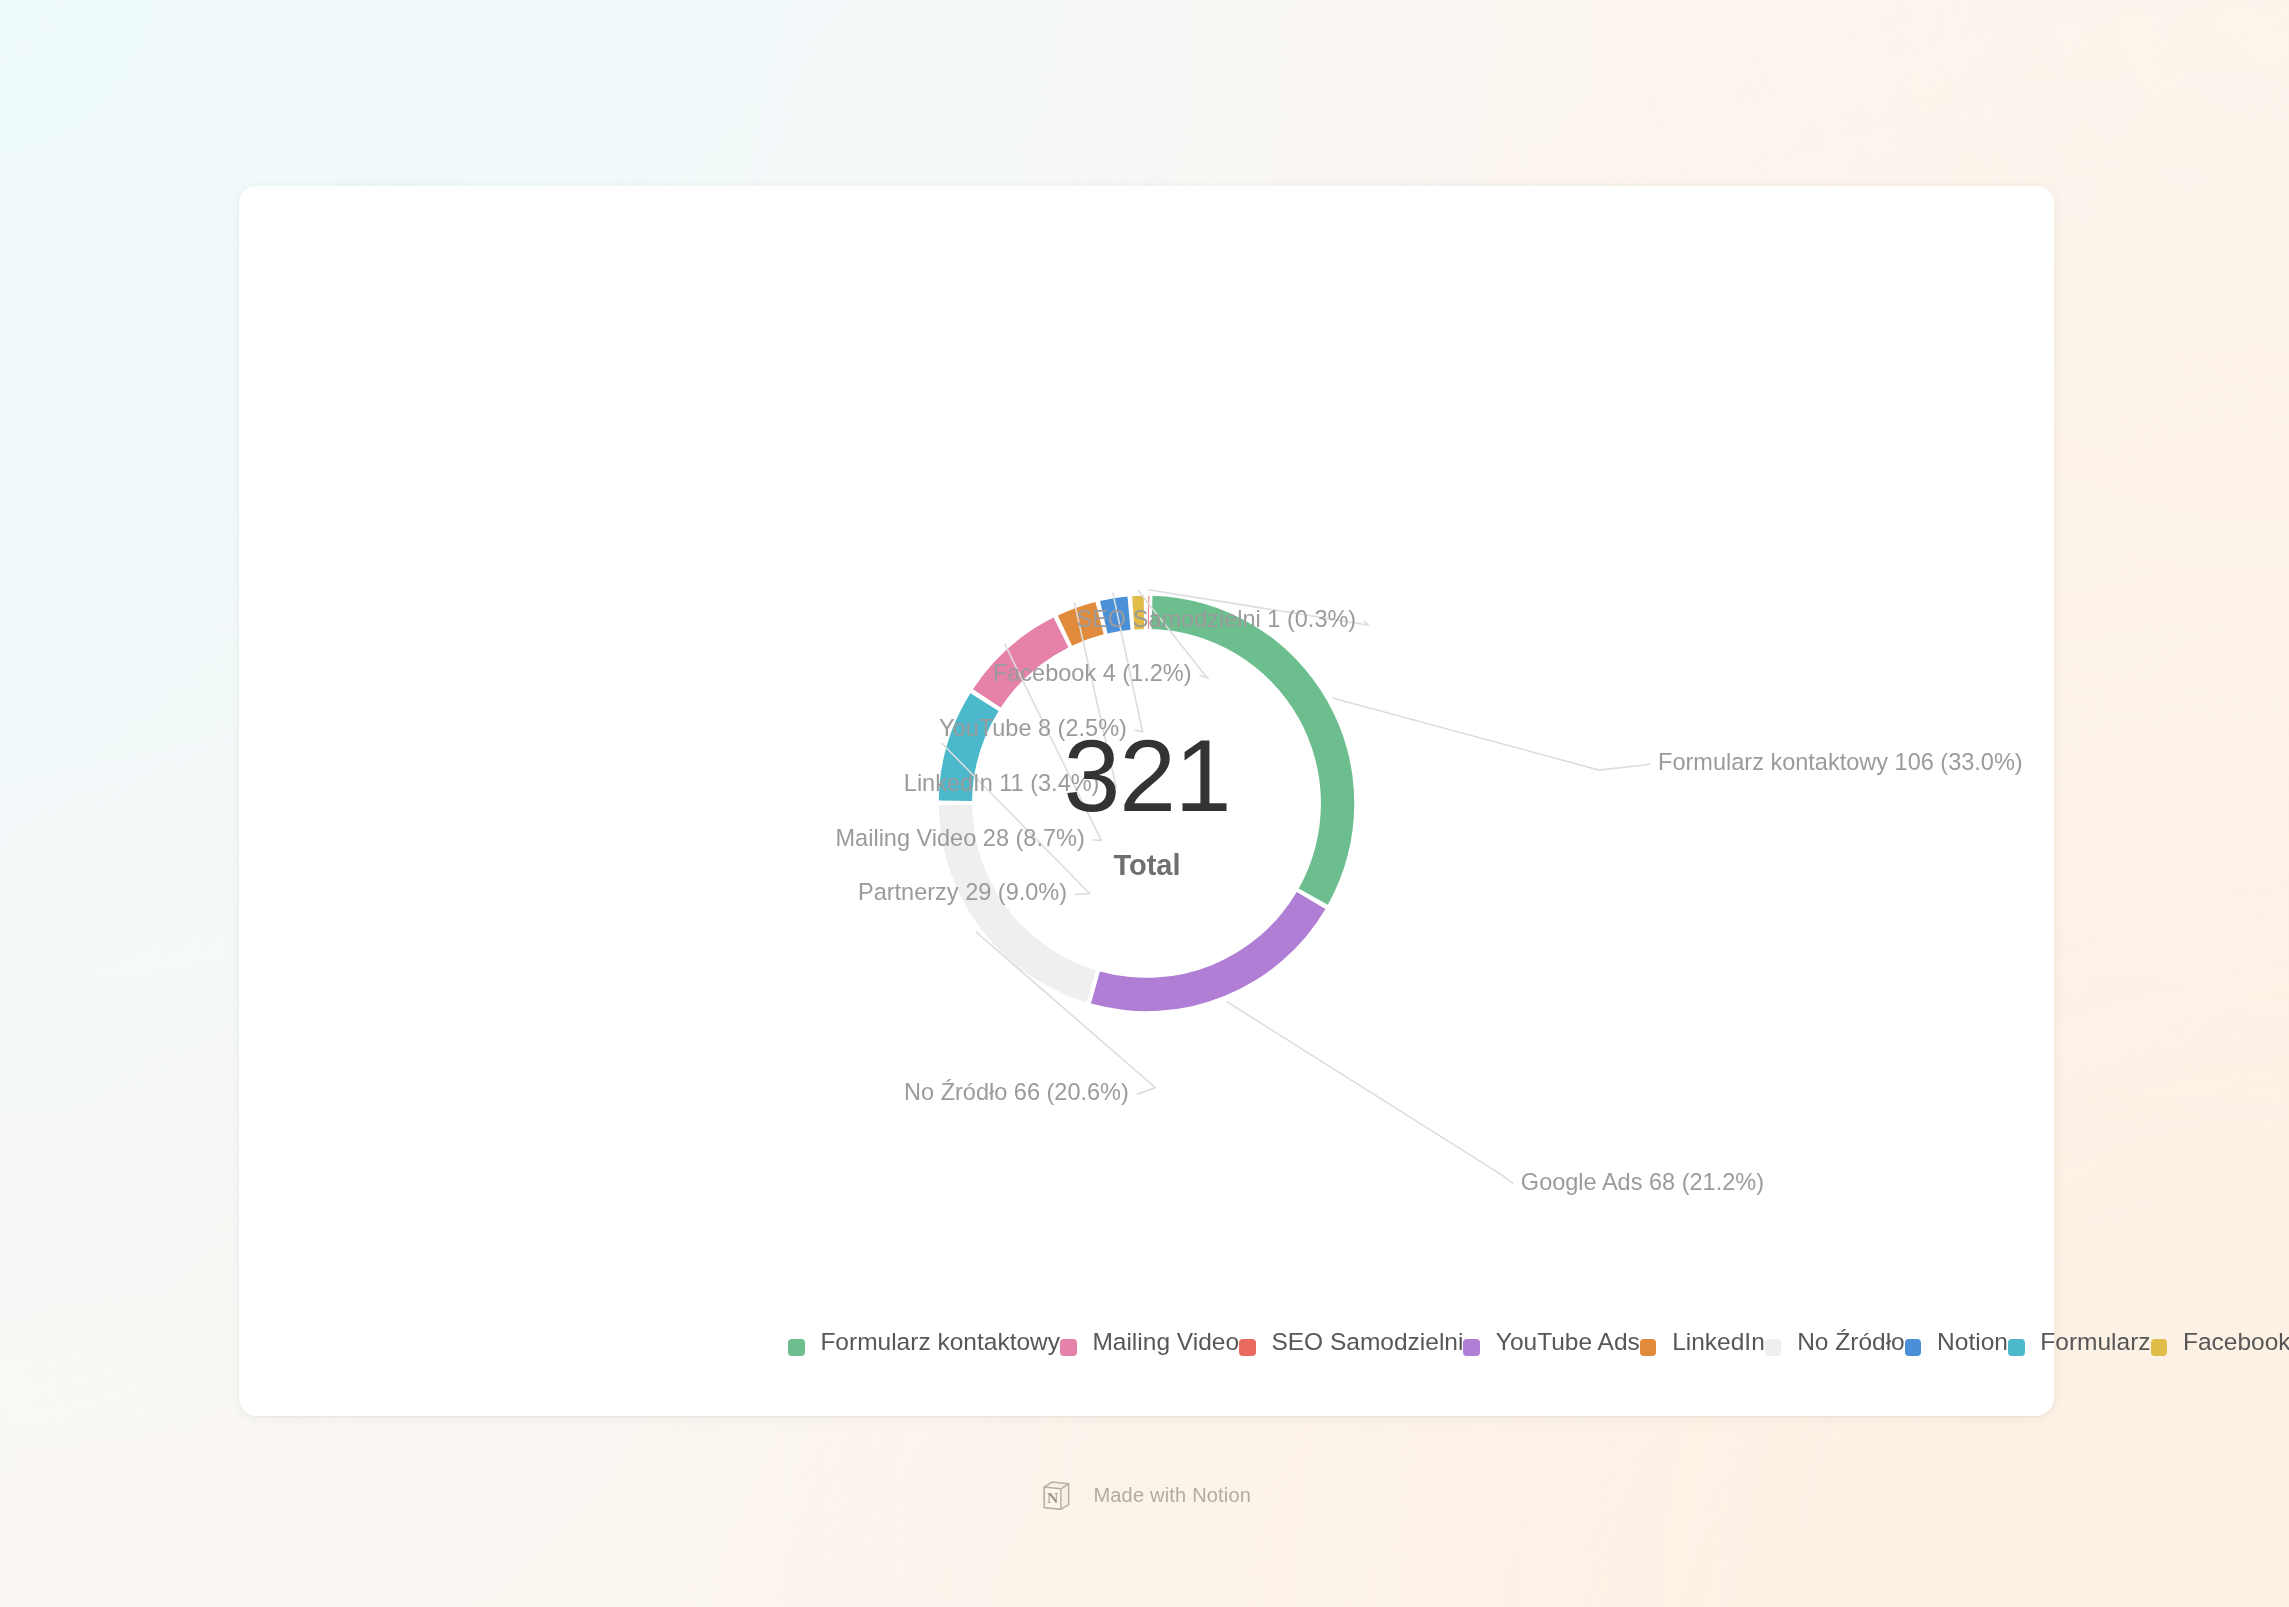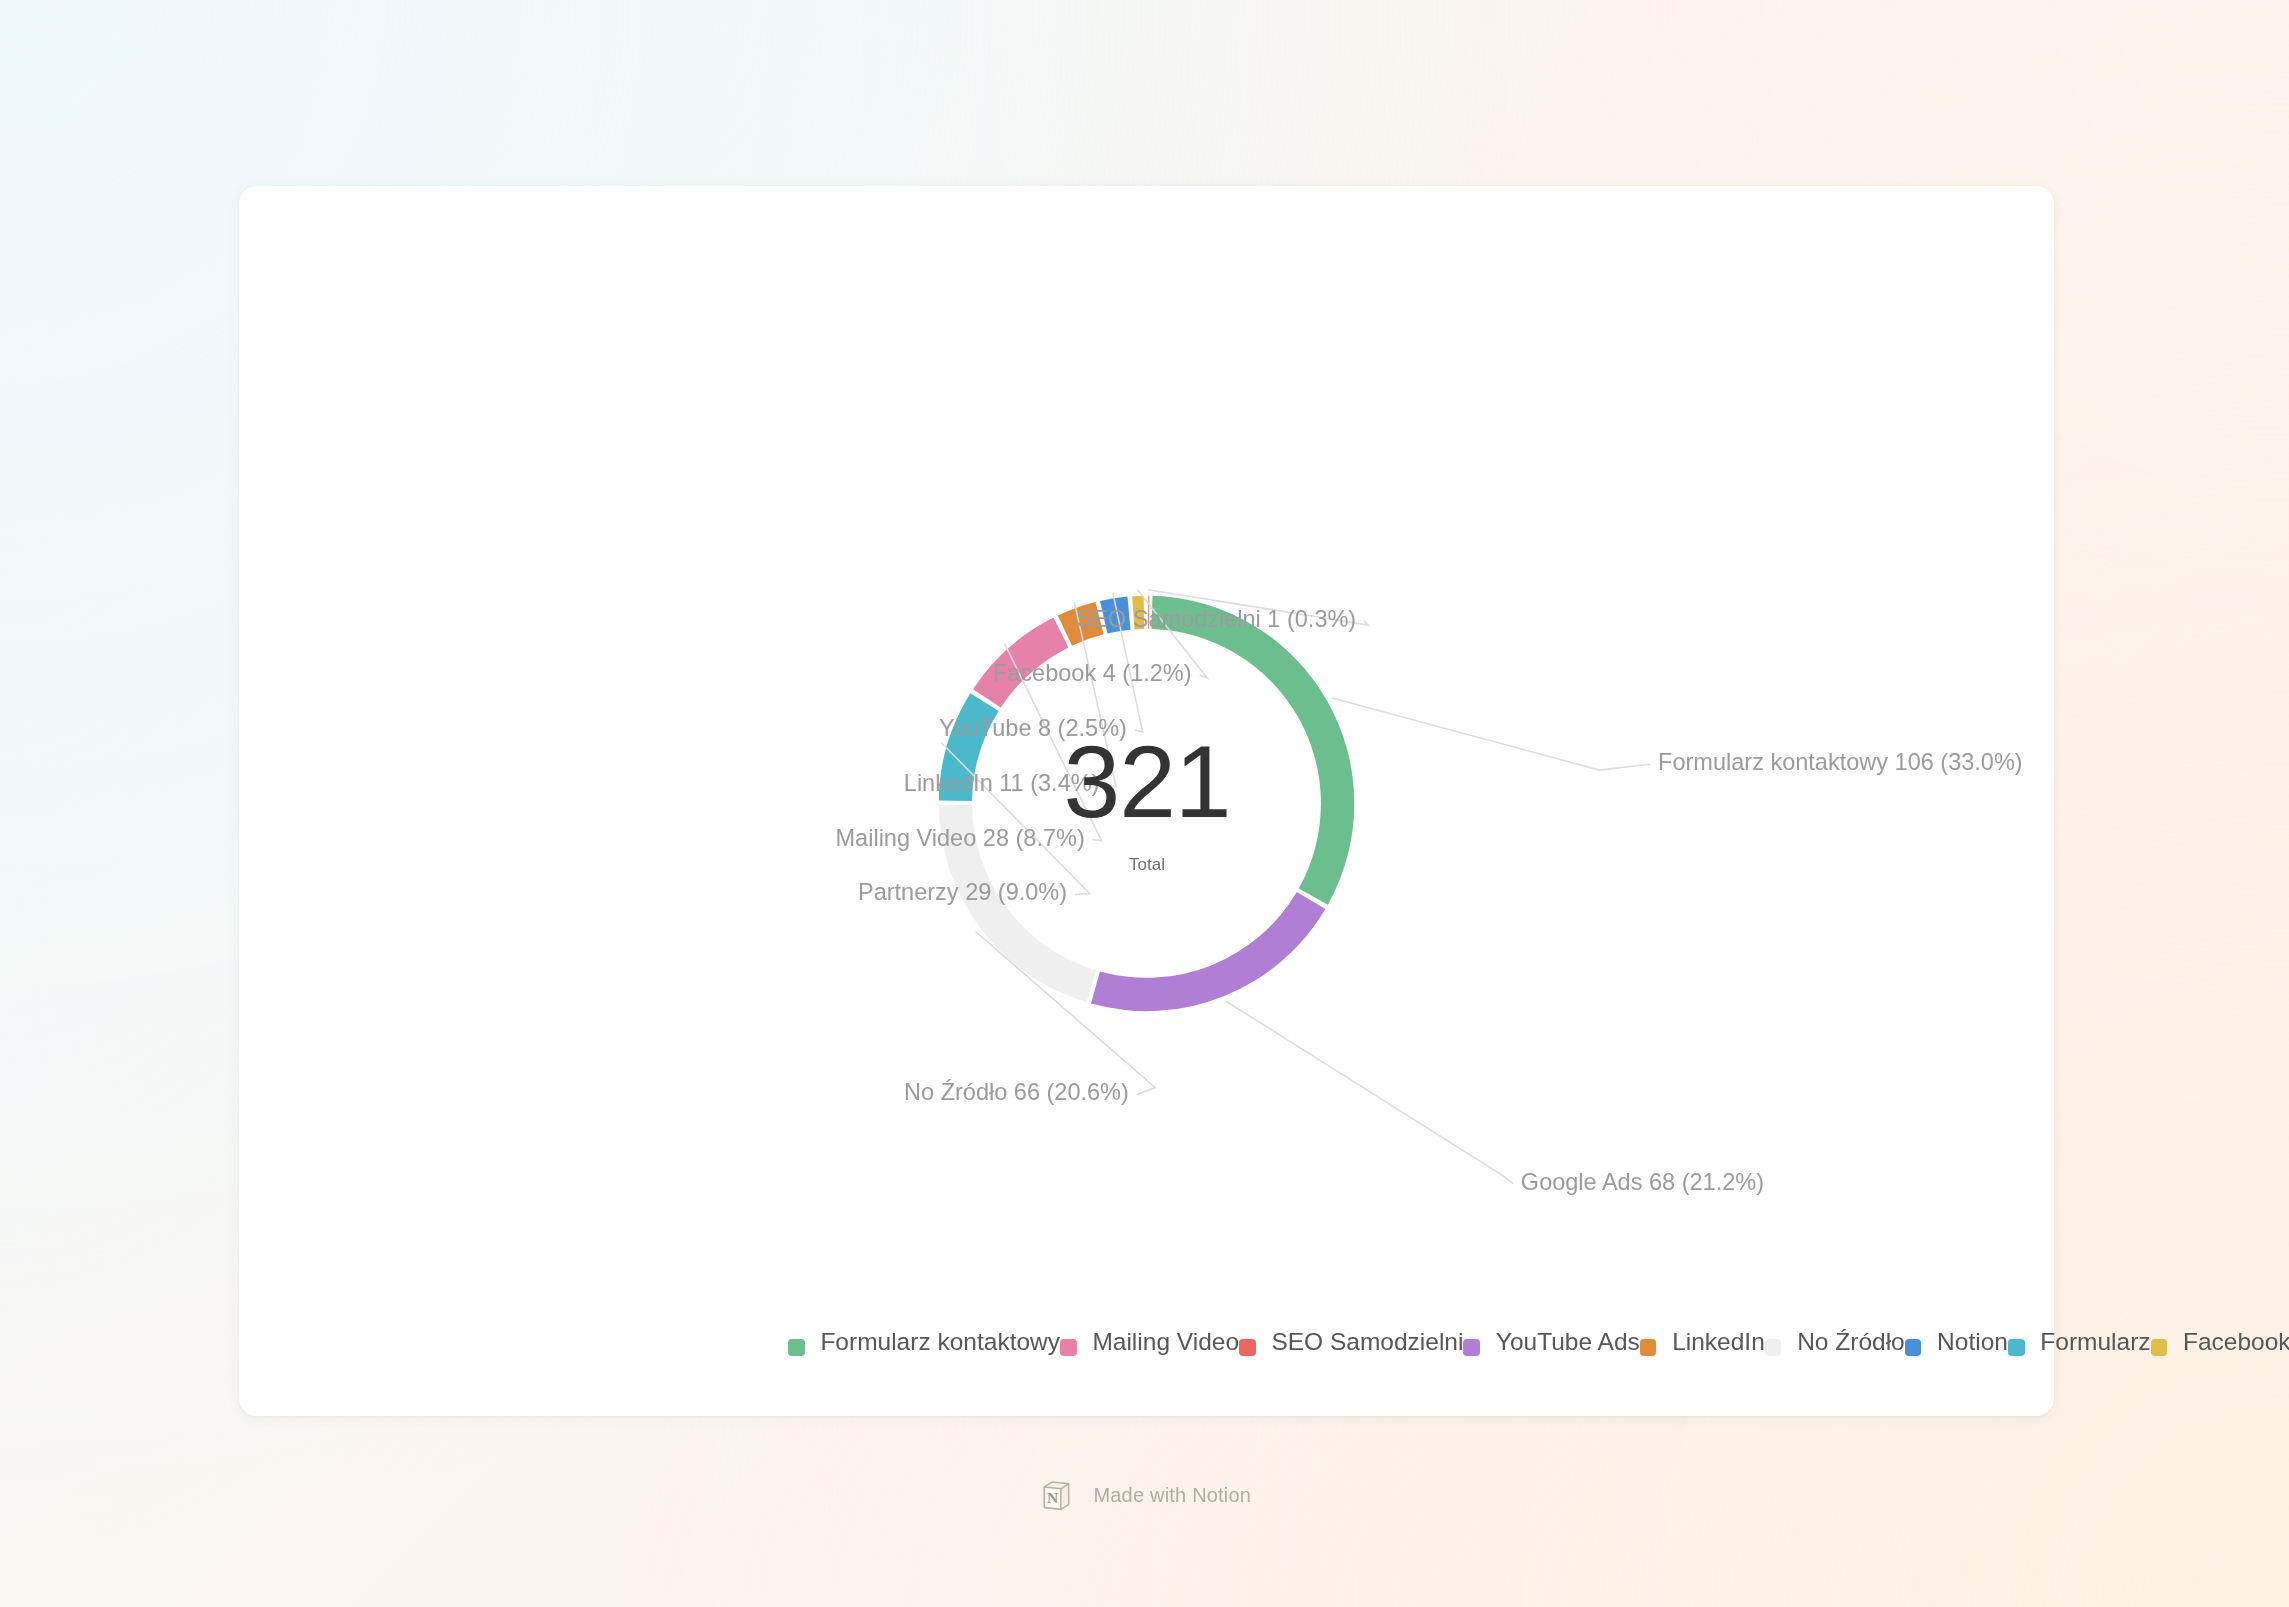--- a/index.html
+++ b/index.html
@@ -58,23 +58,23 @@
   }
   .center-value {
     font-size: 102px;
     line-height: 1;
     color: #333333;
     font-weight: 400;
     letter-spacing: -1px;
   }
   .center-label {
     margin-top: 21.6px;
-    font-size: 17px;
+    font-size: 29px;
     color: #6f6f6f;
-    font-weight: 400;
+    font-weight: 700;
   }
   .legend {
     position: absolute;
     left: 549px;
     top: 1132px;
     width: 1157px;
     display: grid;
     grid-template-columns: repeat(4, 1fr);
     grid-auto-rows: 38px;
     grid-auto-flow: column;

